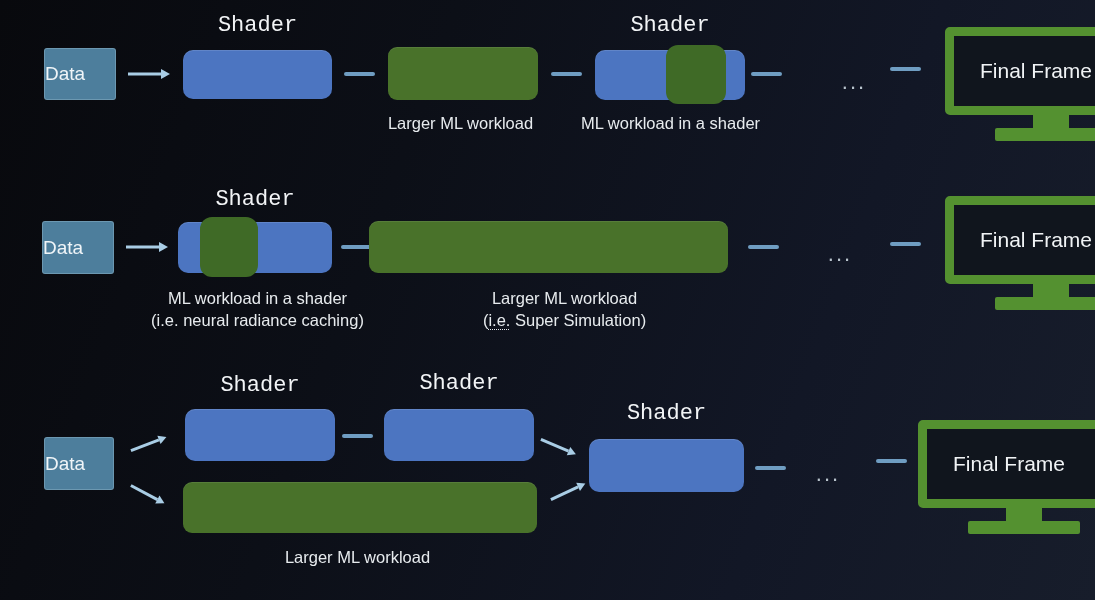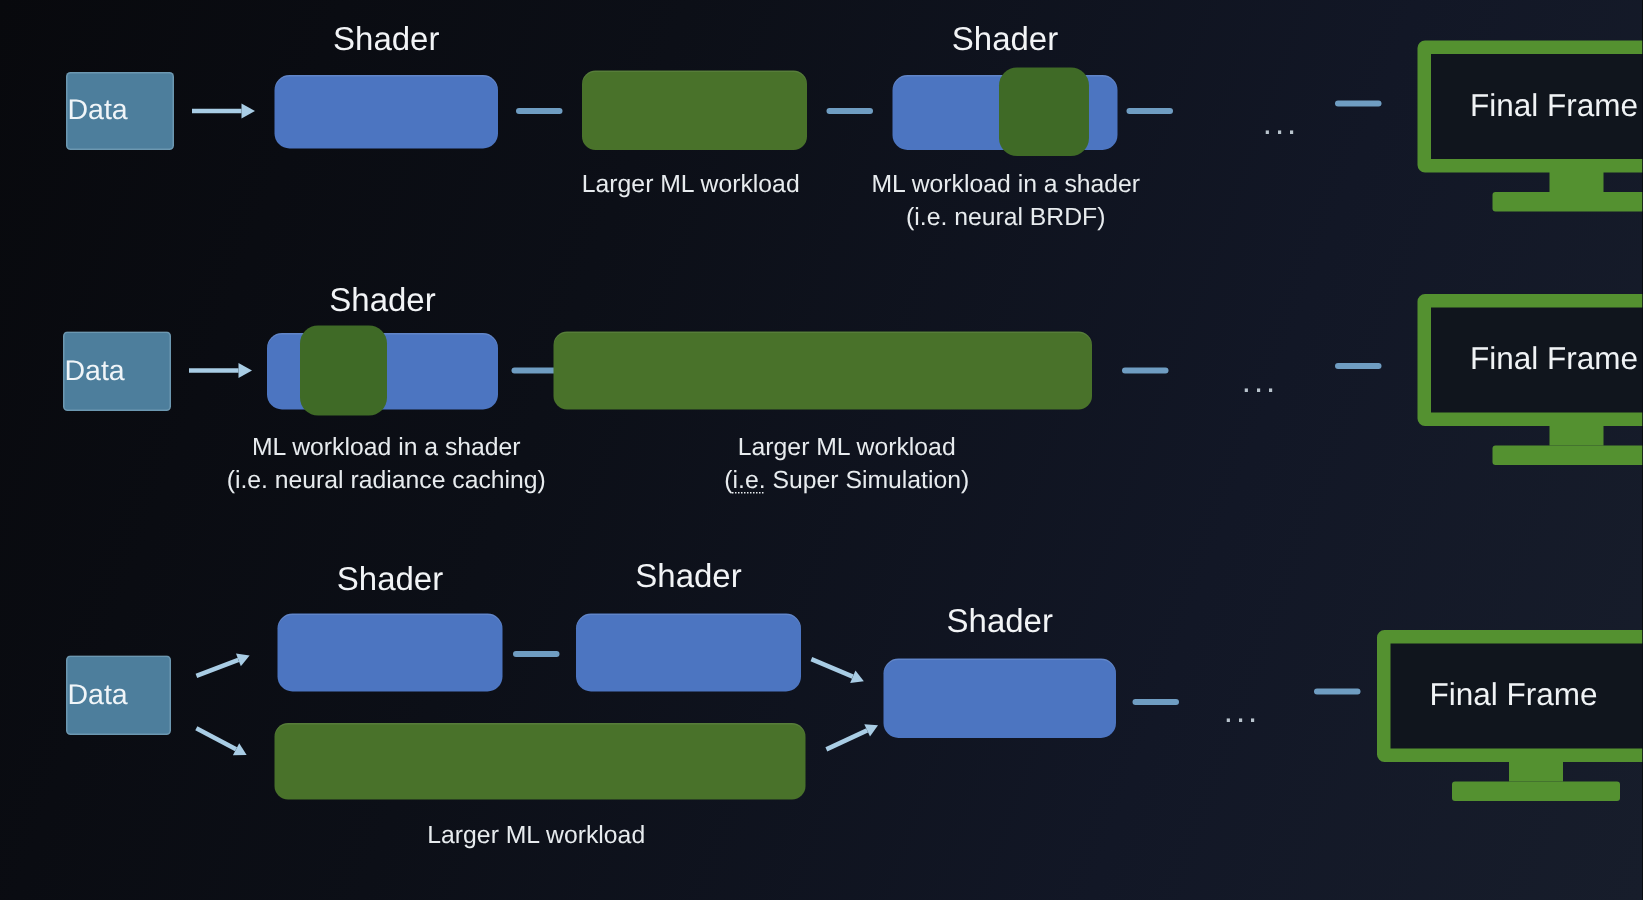--- a/index.html
+++ b/index.html
@@ -17,21 +17,21 @@
     border:1px solid rgba(190,220,235,.28);
     border-radius:3px;
     display:flex;align-items:center;justify-content:flex-start;
     font-size:19px;color:#f0f5f8;
     box-sizing:border-box;
   }
   .blue-box{background:#4c75c1;border-radius:10px;box-shadow:inset 0 1px 0 rgba(255,255,255,.12);}
   .green-box{background:#49722a;border-radius:9px;box-shadow:inset 0 1px 0 rgba(255,255,255,.08);}
   .green-overlay{background:#3f6a26;border-radius:12px;}
   .dash{background:#6f9dc2;height:4px;width:31px;border-radius:2px;}
-  .shader-label{font-size:22px;text-align:center;color:#f2f4f6;height:28px;line-height:28px;}
+  .shader-label{font-size:22px;text-align:center;color:#f2f4f6;height:28px;line-height:28px;font-family:Liberation Mono, monospace;}
   .caption{font-size:16.5px;line-height:22px;text-align:center;color:#e7ebee;}
   .caption .em-underline{text-decoration:underline dotted;text-underline-offset:3px;text-decoration-thickness:1px;}
   .dots{font-size:22px;letter-spacing:2px;color:#b9c4cd;height:28px;line-height:28px;text-align:center;}
   .monitor{width:212px;}
   .monitor .screen{
     box-sizing:border-box;
     width:212px;height:88px;
     border:9px solid #549130;border-radius:5px;
     background:#10151d;
     display:flex;align-items:center;
@@ -67,21 +67,20 @@
     <div>Larger ML workload</div>
   </div>
 
   <div class="abs dash" style="left:551px;top:72px;"></div>
 
   <div class="abs shader-label" style="left:595px;top:12px;width:150px;">Shader</div>
   <div class="abs blue-box" style="left:595px;top:50px;width:150px;height:50px;"></div>
   <div class="abs green-overlay" style="left:666px;top:45px;width:60px;height:59px;"></div>
   <div class="abs caption" style="left:563px;top:112px;width:215px;">
     <div>ML workload in a shader</div>
-    <div>(i.e. neural BRDF)</div>
   </div>
 
   <div class="abs dash" style="left:751px;top:72px;"></div>
   <div class="abs dots" style="left:836px;top:68px;width:36px;">...</div>
   <div class="abs dash" style="left:890px;top:67px;"></div>
 
   <div class="abs monitor" style="left:945px;top:27px;">
     <div class="screen">
       <span>Final Frame</span>
     </div>

